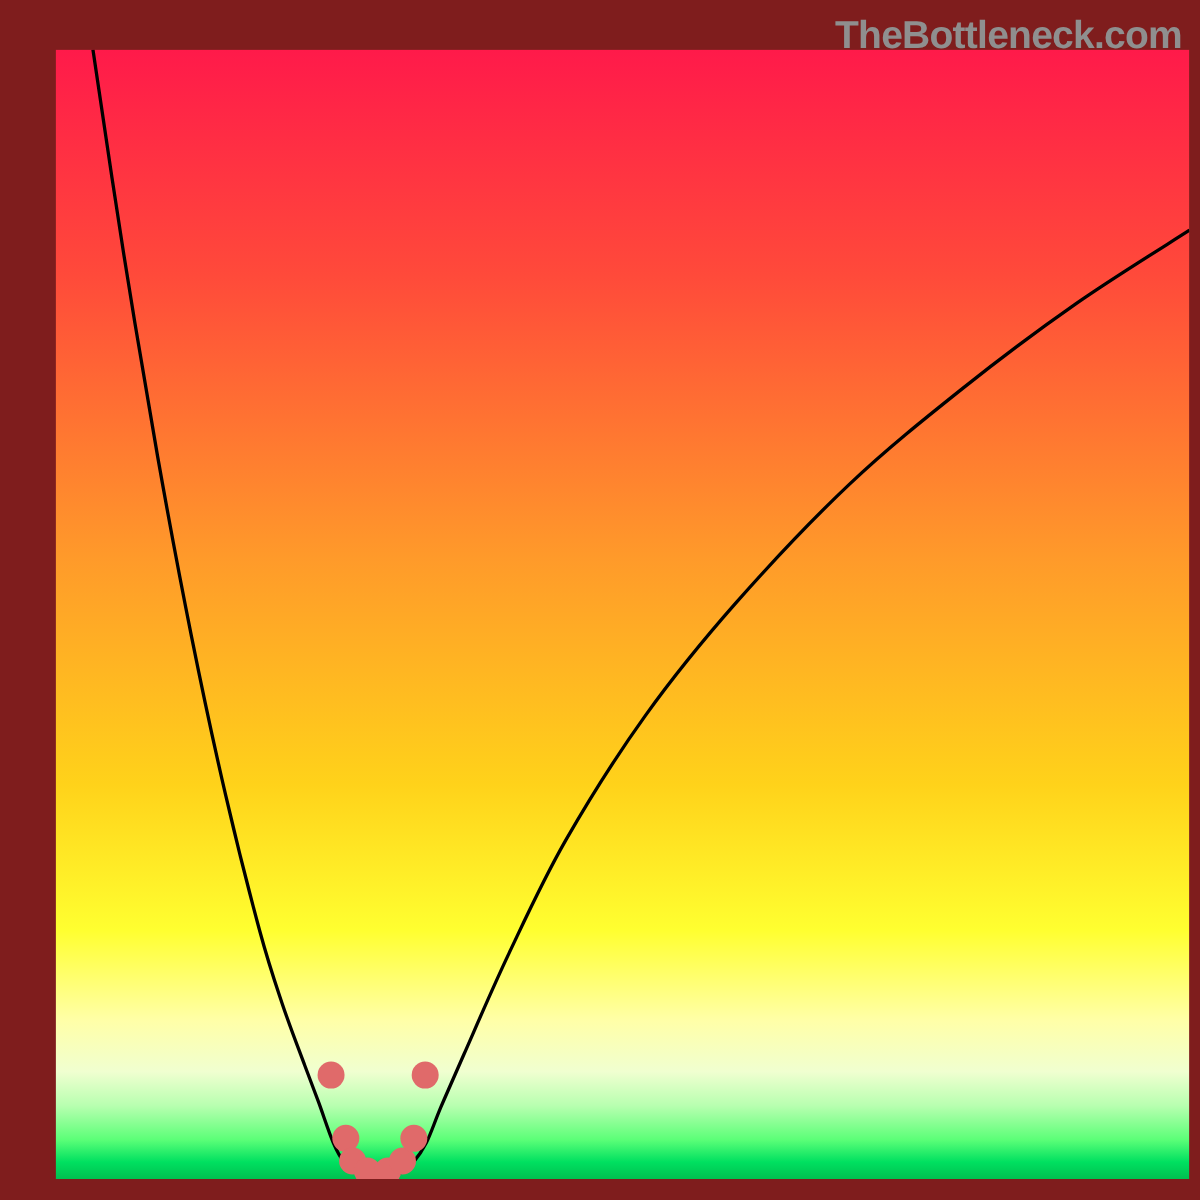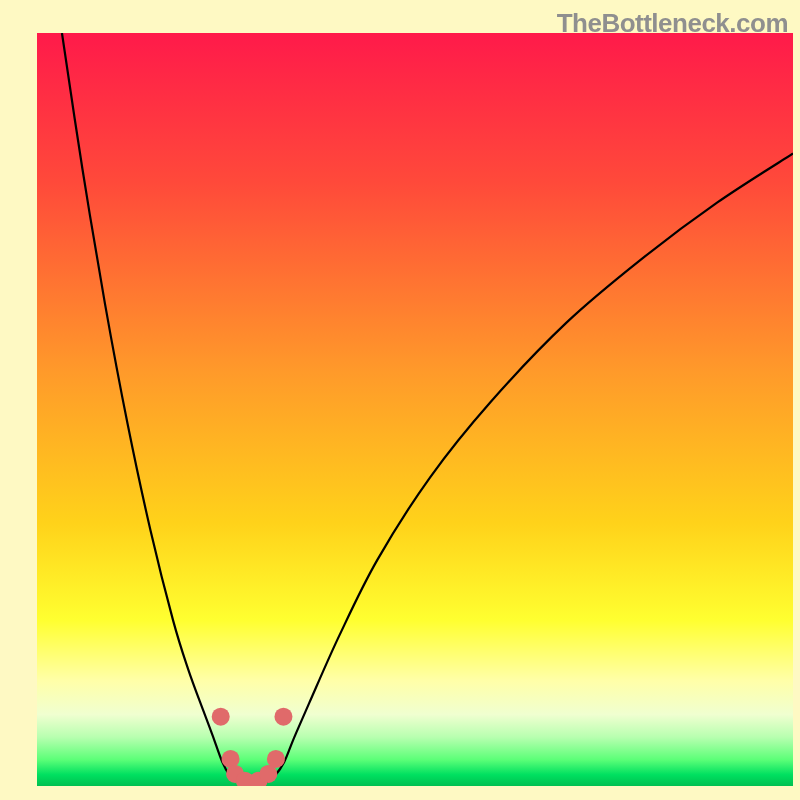--- a/index.html
+++ b/index.html
@@ -9,21 +9,21 @@
     height: 800px;
     background: #000;
     overflow: hidden;
   }
   .frame {
     position: absolute;
     left: 0;
     top: 0;
     width: 800px;
     height: 800px;
-    background: #fef9c3;
+    background: #7f1d1d;
   }
   .plot {
     position: absolute;
     left: 37px;
     top: 33px;
     width: 756px;
     height: 753px;
     overflow: hidden;
   }
   .watermark {

